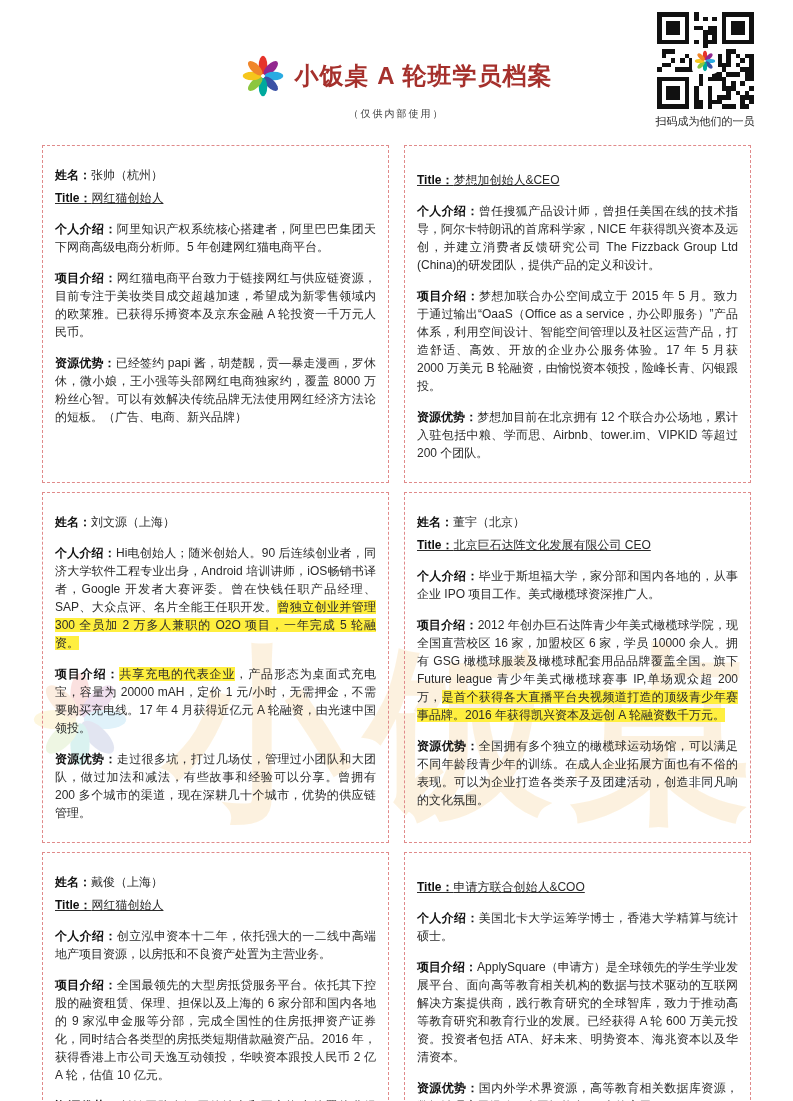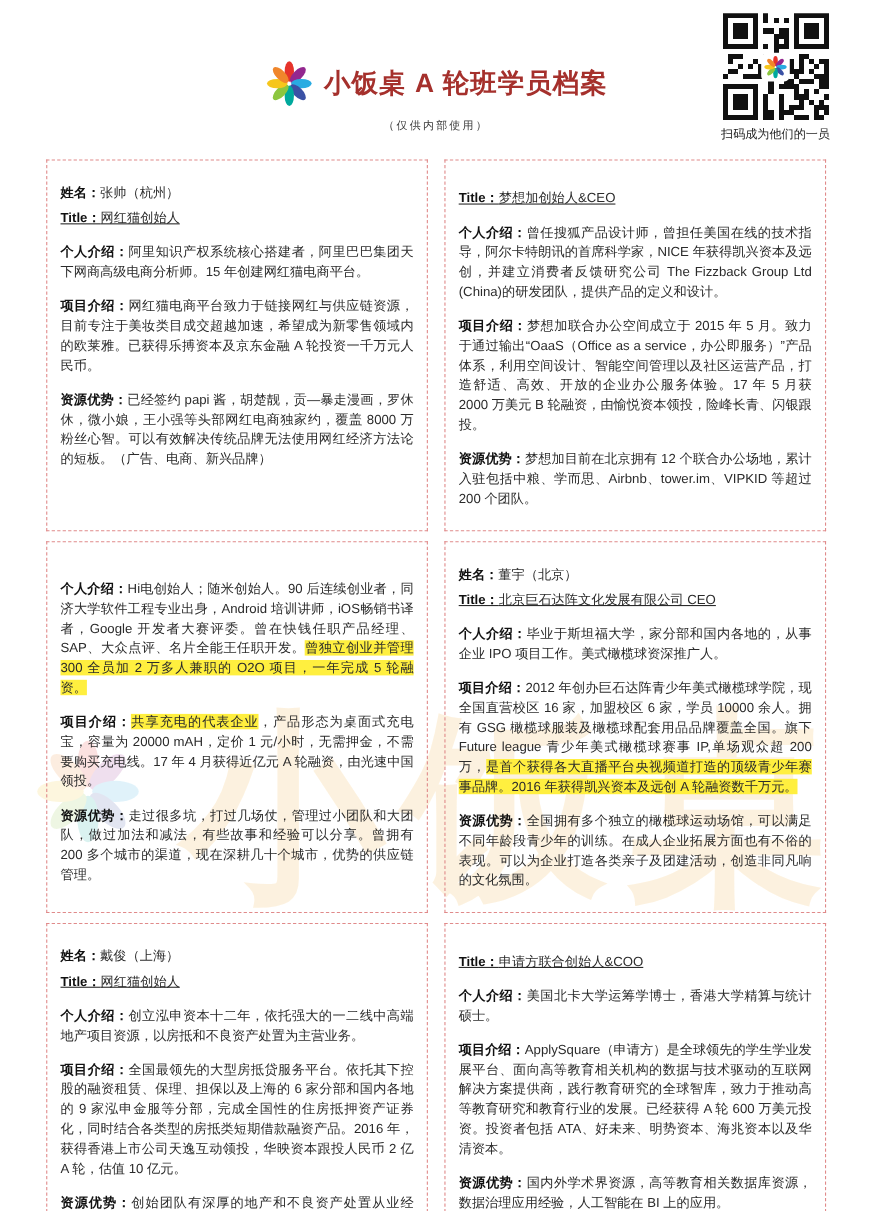--- a/index.html
+++ b/index.html
@@ -109,31 +109,32 @@
           </svg>
       </div>
     </div>
     <div class="qr-caption">扫码成为他们的一员</div>
   </div>
 
   <div class="grid" id="cards-grid">
       <section class="card">
     <p class="name-line"><b class="lbl">姓名：</b><span>张帅（杭州）</span></p>
     <p class="title-line"><b class="lbl">Title：</b><span>网红猫创始人</span></p>
-    <p class="para"><b class="lbl">个人介绍：</b><span>阿里知识产权系统核心搭建者，阿里巴巴集团天下网商高级电商分析师。15 年创建网红猫电商平台。</span><span class="hl"></span></p>
+    <p class="para"><b class="lbl">个人介绍：</b><span>阿里知识产权系统核心搭建者，阿里巴巴集团天下网商高级电商分析师。5 年创建网红猫电商平台。</span><span class="hl"></span></p>
     <p class="para"><b class="lbl">项目介绍：</b><span>网红猫电商平台致力于链接网红与供应链资源，目前专注于美妆类目成交超越加速，希望成为新零售领域内的欧莱雅。已获得乐搏资本及京东金融 A 轮投资一千万元人民币。</span><span class="hl"></span><span></span></p>
     <p class="para"><b class="lbl">资源优势：</b><span>已经签约 papi 酱，胡楚靓，贡—暴走漫画，罗休休，微小娘，王小强等头部网红电商独家约，覆盖 8000 万粉丝心智。可以有效解决传统品牌无法使用网红经济方法论的短板。（广告、电商、新兴品牌）</span></p>
   </section>
       <section class="card">
     <p class="title-line"><b class="lbl">Title：</b><span>梦想加创始人&amp;CEO</span></p>
     <p class="para"><b class="lbl">个人介绍：</b><span>曾任搜狐产品设计师，曾担任美国在线的技术指导，阿尔卡特朗讯的首席科学家，NICE 年获得凯兴资本及远创，并建立消费者反馈研究公司 The Fizzback Group Ltd (China)的研发团队，提供产品的定义和设计。</span><span class="hl"></span></p>
     <p class="para"><b class="lbl">项目介绍：</b><span>梦想加联合办公空间成立于 2015 年 5 月。致力于通过输出“OaaS（Office as a service，办公即服务）”产品体系，利用空间设计、智能空间管理以及社区运营产品，打造舒适、高效、开放的企业办公服务体验。17 年 5 月获 2000 万美元 B 轮融资，由愉悦资本领投，险峰长青、闪银跟投。</span><span class="hl"></span><span></span></p>
     <p class="para"><b class="lbl">资源优势：</b><span>梦想加目前在北京拥有 12 个联合办公场地，累计入驻包括中粮、学而思、Airbnb、tower.im、VIPKID 等超过 200 个团队。</span></p>
   </section>
       <section class="card">
+    <p class="name-line"><b class="lbl">姓名：</b><span>刘文源（上海）</span></p>
     <p class="para"><b class="lbl">个人介绍：</b><span>Hi电创始人；随米创始人。90 后连续创业者，同济大学软件工程专业出身，Android 培训讲师，iOS畅销书译者，Google 开发者大赛评委。曾在快钱任职产品经理、SAP、大众点评、名片全能王任职开发。</span><span class="hl">曾独立创业并管理 300 全员加 2 万多人兼职的 O2O 项目，一年完成 5 轮融资。</span></p>
     <p class="para"><b class="lbl">项目介绍：</b><span></span><span class="hl">共享充电的代表企业</span><span>，产品形态为桌面式充电宝，容量为 20000 mAH，定价 1 元/小时，无需押金，不需要购买充电线。17 年 4 月获得近亿元 A 轮融资，由光速中国领投。</span></p>
     <p class="para"><b class="lbl">资源优势：</b><span>走过很多坑，打过几场仗，管理过小团队和大团队，做过加法和减法，有些故事和经验可以分享。曾拥有 200 多个城市的渠道，现在深耕几十个城市，优势的供应链管理。</span></p>
   </section>
       <section class="card">
     <p class="name-line"><b class="lbl">姓名：</b><span>董宇（北京）</span></p>
     <p class="title-line"><b class="lbl">Title：</b><span>北京巨石达阵文化发展有限公司 CEO</span></p>
     <p class="para"><b class="lbl">个人介绍：</b><span>毕业于斯坦福大学，家分部和国内各地的，从事企业 IPO 项目工作。美式橄榄球资深推广人。</span><span class="hl"></span></p>
     <p class="para"><b class="lbl">项目介绍：</b><span>2012 年创办巨石达阵青少年美式橄榄球学院，现全国直营校区 16 家，加盟校区 6 家，学员 10000 余人。拥有 GSG 橄榄球服装及橄榄球配套用品品牌覆盖全国。旗下 Future league 青少年美式橄榄球赛事 IP,单场观众超 200 万，</span><span class="hl">是首个获得各大直播平台央视频道打造的顶级青少年赛事品牌。2016 年获得凯兴资本及远创 A 轮融资数千万元。</span><span></span></p>
     <p class="para"><b class="lbl">资源优势：</b><span>全国拥有多个独立的橄榄球运动场馆，可以满足不同年龄段青少年的训练。在成人企业拓展方面也有不俗的表现。可以为企业打造各类亲子及团建活动，创造非同凡响的文化氛围。</span></p>

